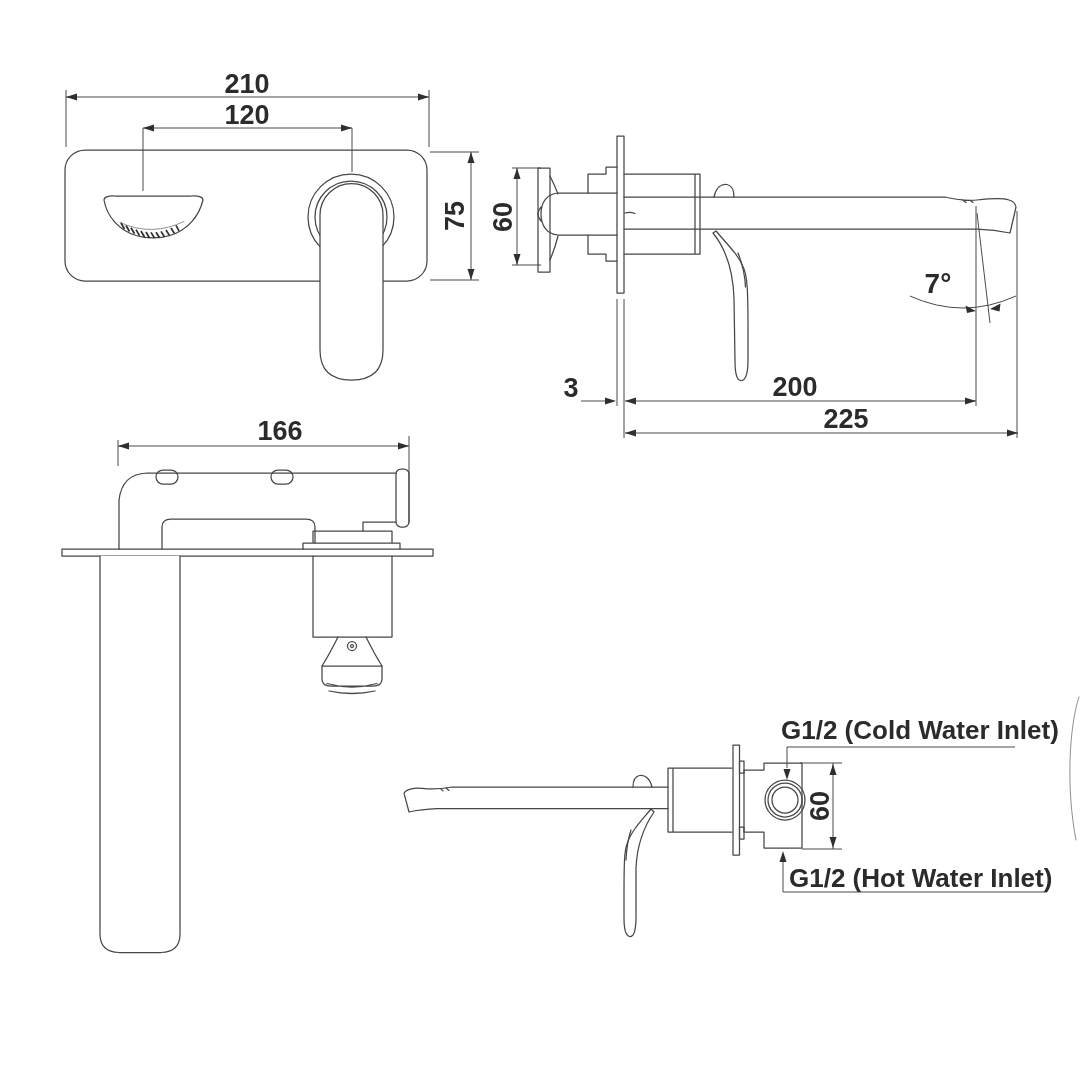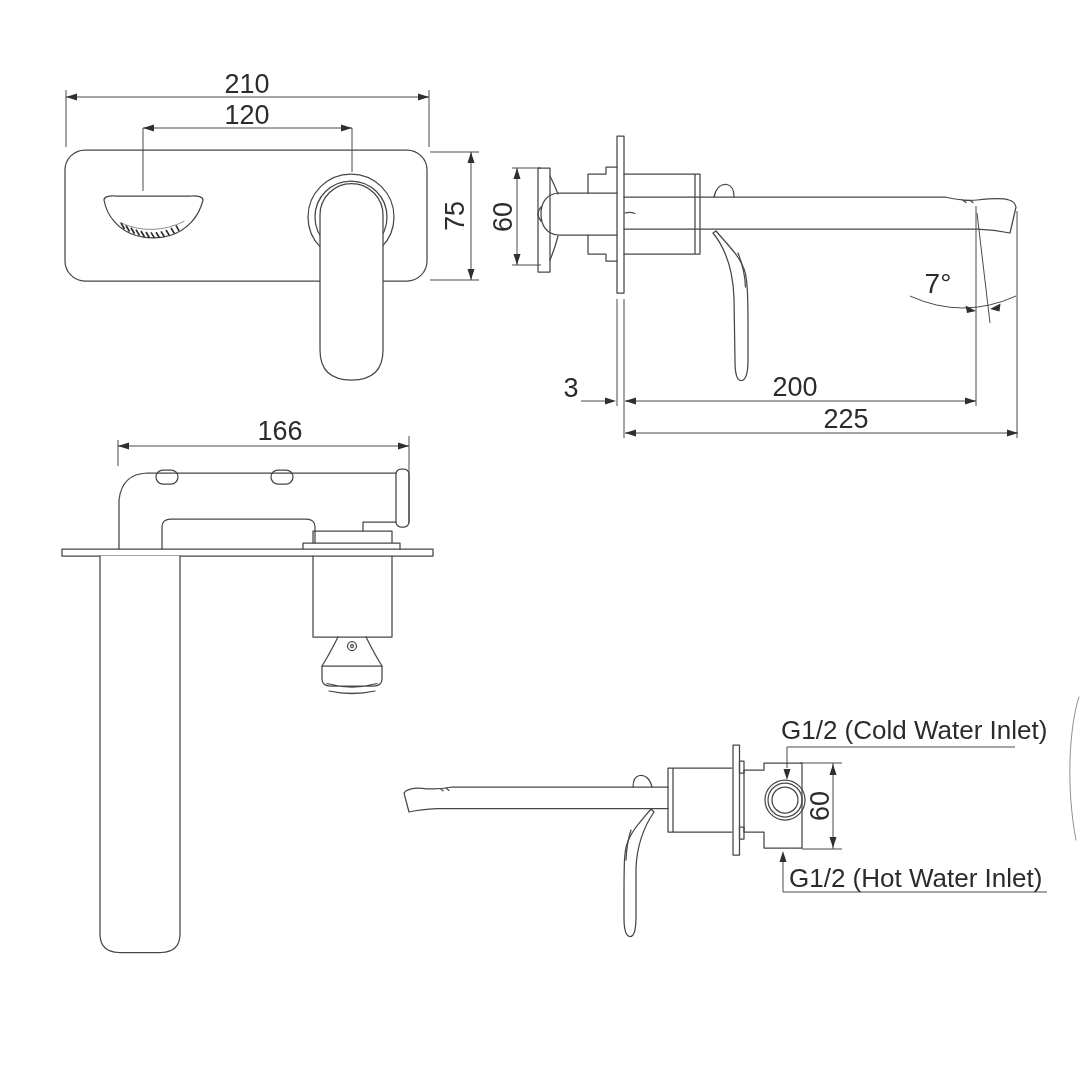--- a/index.html
+++ b/index.html
@@ -1,16 +1,16 @@
 <!DOCTYPE html>
 <html><head>
 <meta charset="utf-8">
 <style>
   html,body{margin:0;padding:0;background:#ffffff;}
-  #stage{width:1080px;height:1080px;position:relative;background:#ffffff;overflow:hidden;}
+  #stage{width:1080px;height:1080px;position:relative;background:#ffffff;overflow:hidden;font-weight:bold;}
   svg{display:block;}
   .ln{fill:none;stroke:#474747;stroke-width:1.25;stroke-linecap:round;stroke-linejoin:round;}
   .lw{fill:#ffffff;stroke:#474747;stroke-width:1.25;stroke-linecap:round;stroke-linejoin:round;}
   .lt{fill:none;stroke:#8f8f8f;stroke-width:1;stroke-linecap:round;}
   .dim{fill:none;stroke:#4a4a4a;stroke-width:1;}
   .hatch{fill:none;stroke:#2e2e2e;stroke-width:1.7;}
   .ar{fill:#2f2f2f;stroke:none;}
   text{fill:#2b2b2b;font-family:"Liberation Sans",sans-serif;}
   .t27{font-size:27px;}
   .t28{font-size:28px;}

